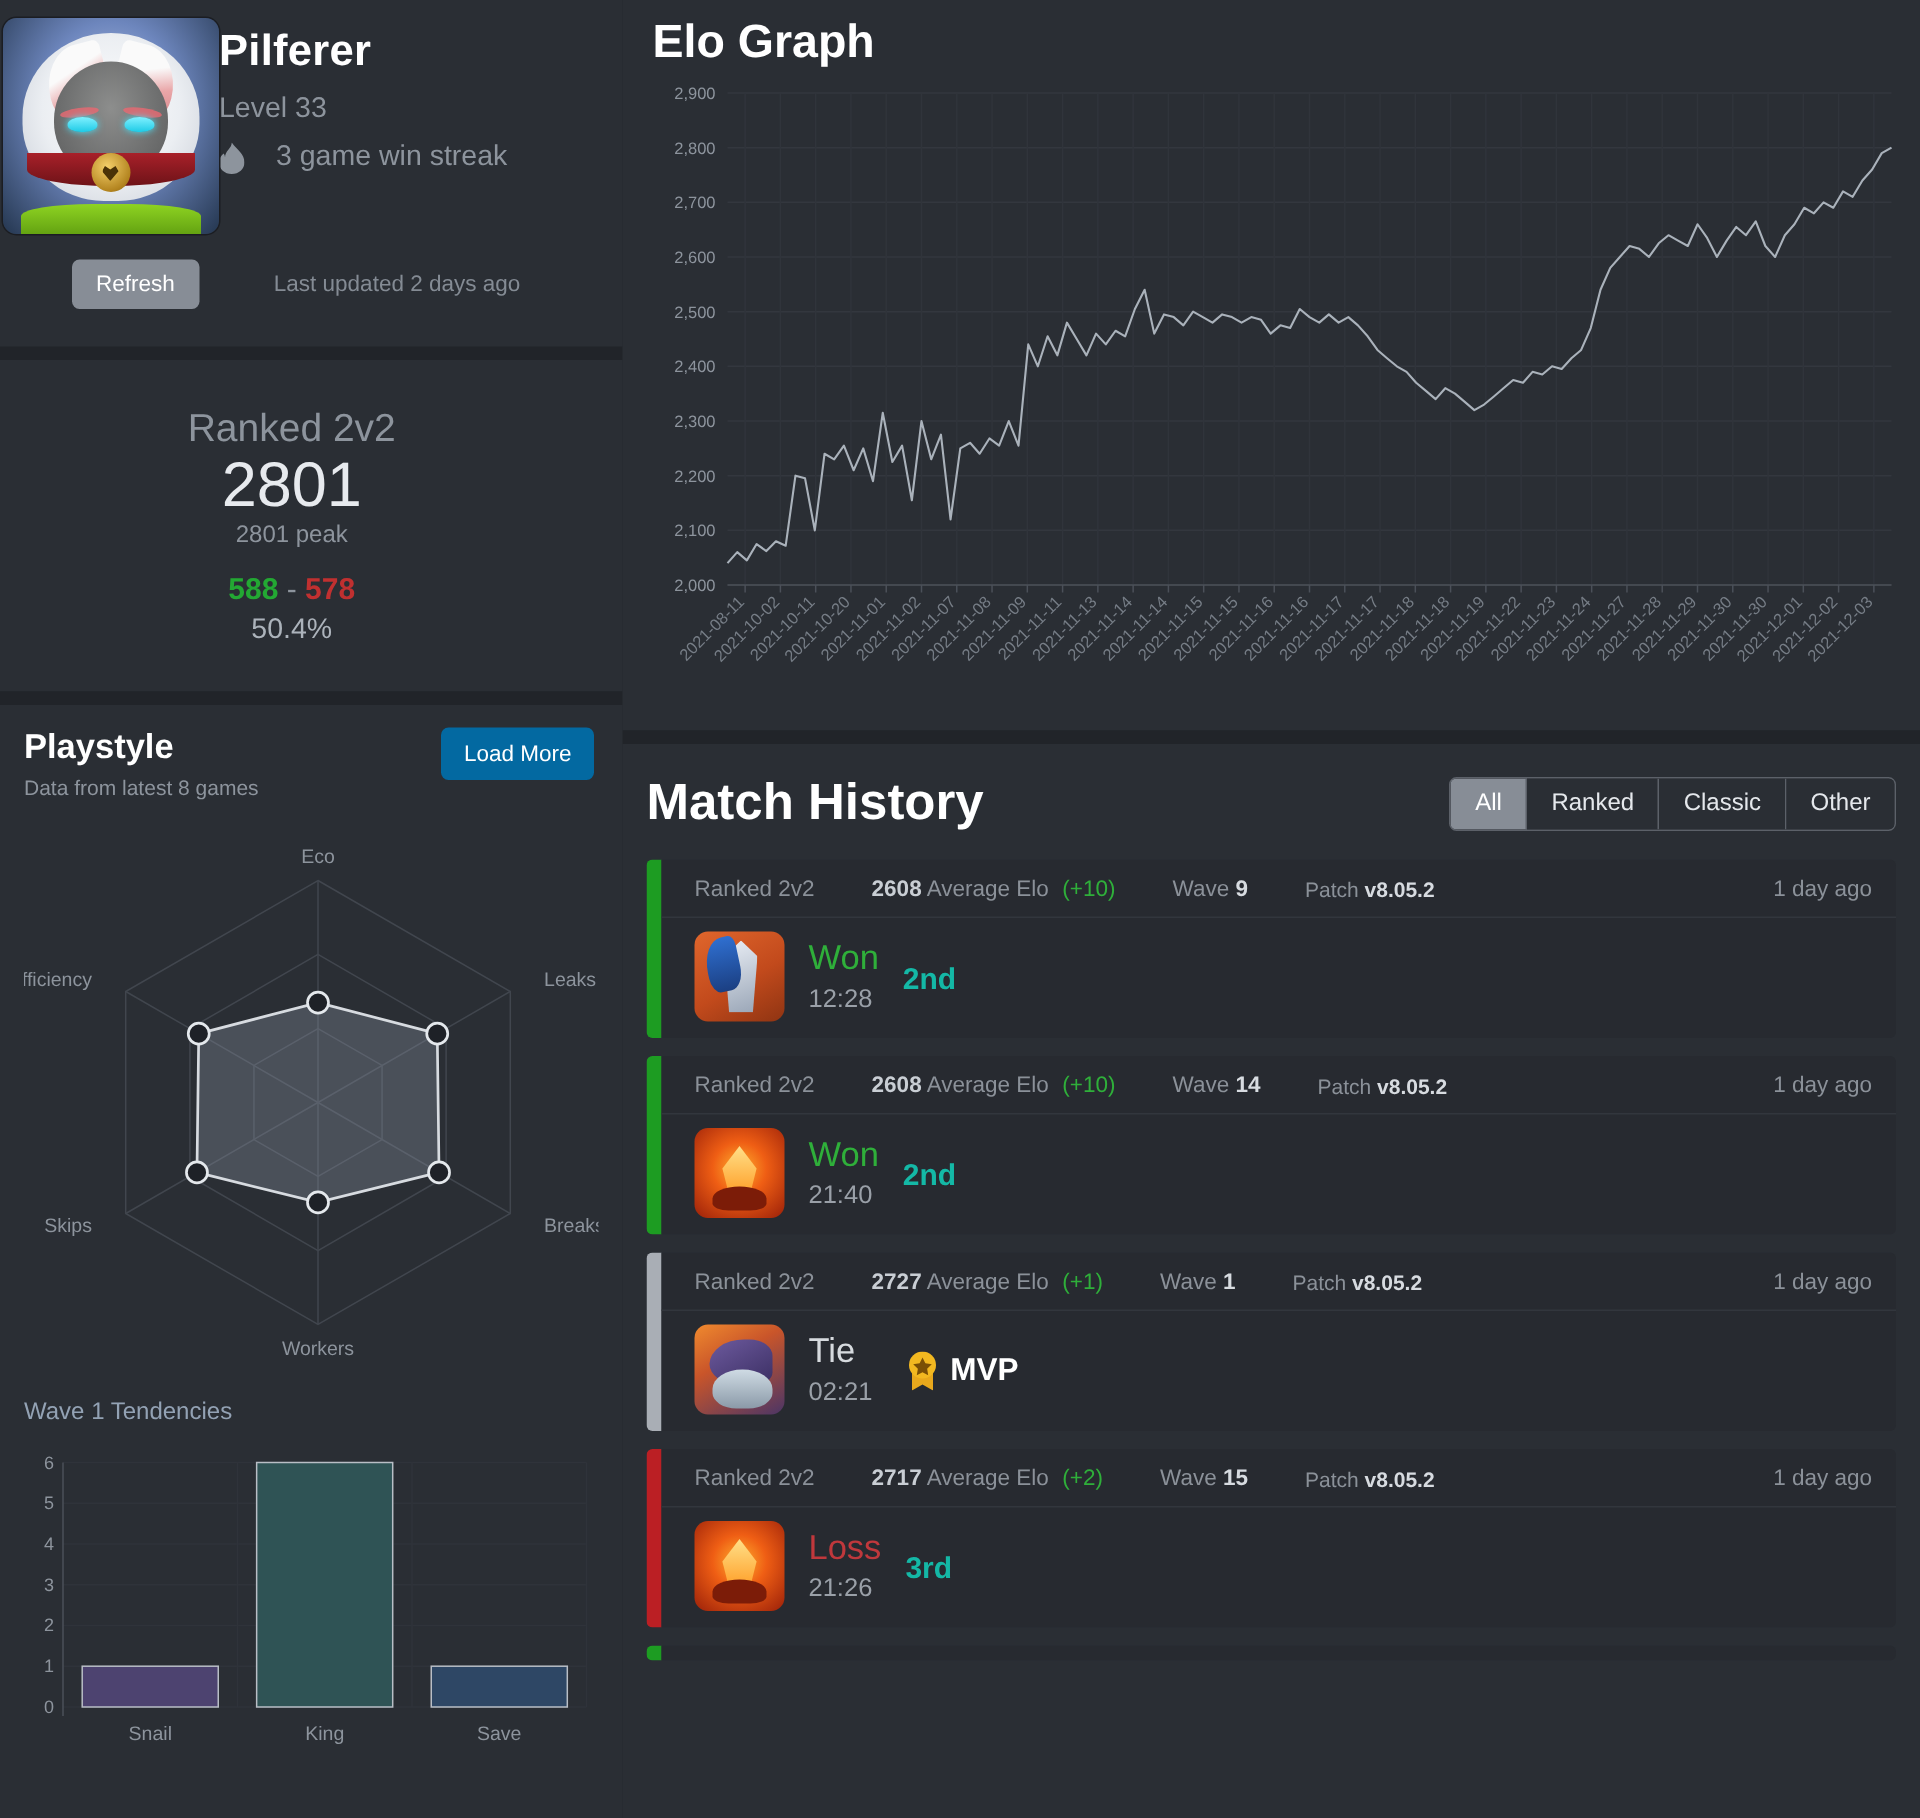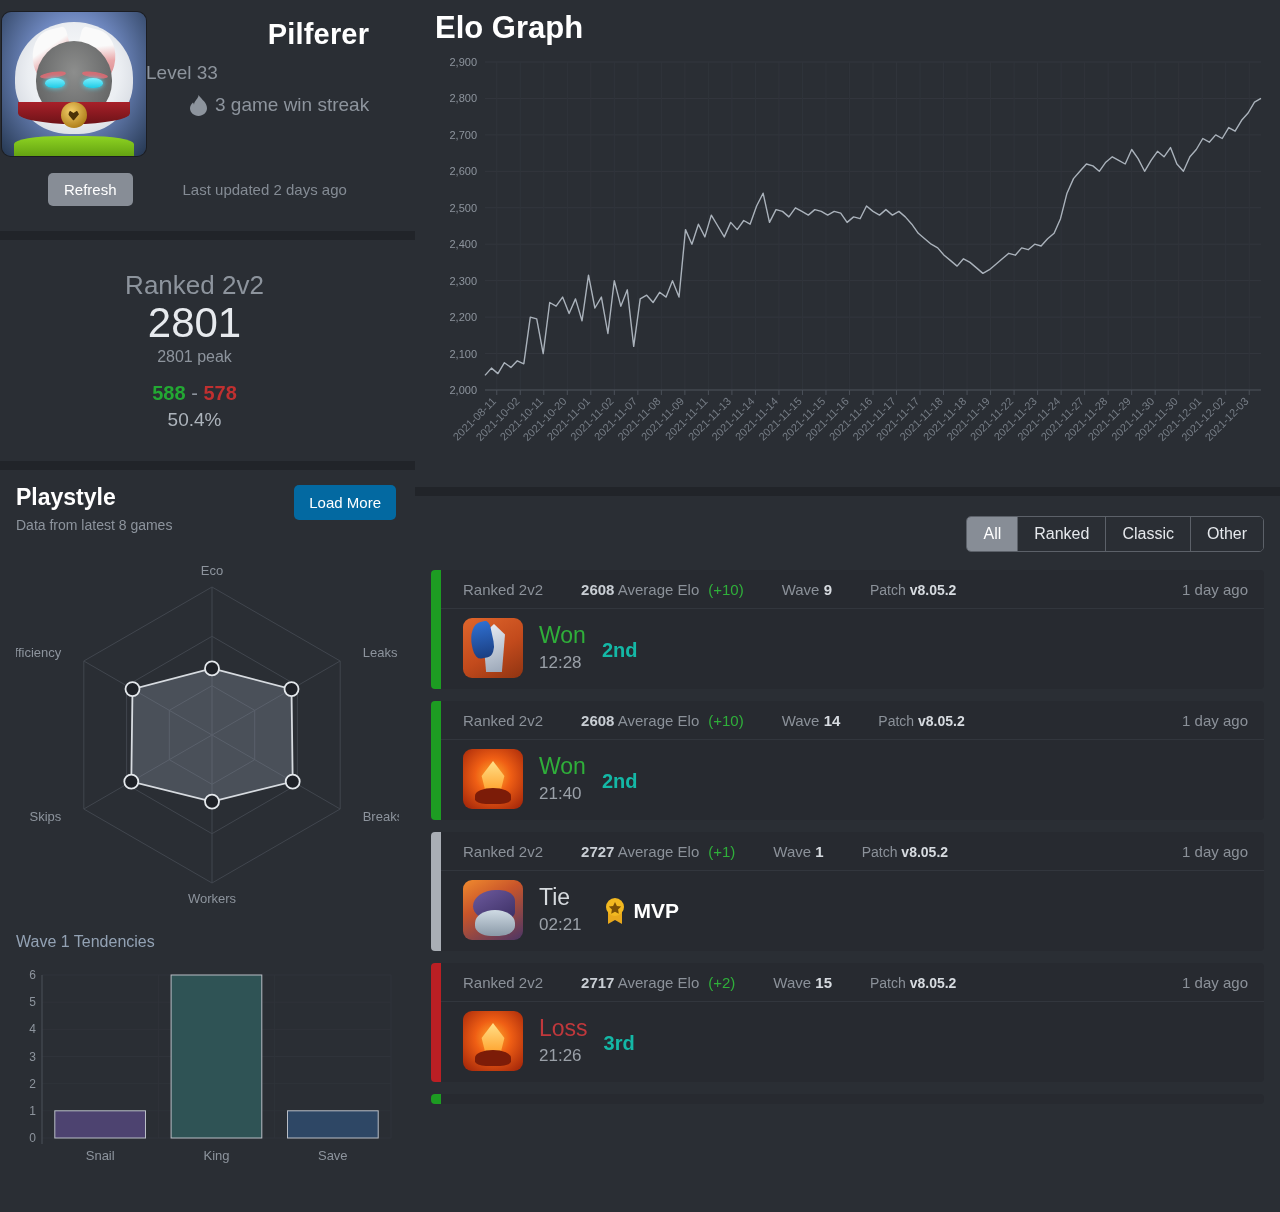--- a/index.html
+++ b/index.html
@@ -59,23 +59,23 @@
     width: 26px; height: 26px; border-radius: 50%;
     background: radial-gradient(circle at 40% 35%, #f4cf6a, #b3841f 70%, #7c5a10 100%); }
   .cat-bell::after { content:""; position:absolute; left:50%; top:50%;
     transform: translate(-50%,-45%); width:11px; height:10px; background:#4a3207;
     clip-path: polygon(50% 100%, 0 35%, 18% 0, 50% 22%, 82% 0, 100% 35%); }
   .cat-body { position: absolute; left: 50%; bottom: 0; transform: translateX(-50%);
     width: 120px; height: 20px; background: linear-gradient(180deg,#8ed322,#64a312);
     border-radius: 40% 40% 0 0; }
 
   .profile-info { padding-top: 8px; }
-  .pname { font-size: 29px; font-weight: bold; color: #fff; letter-spacing: .2px; line-height: 1; text-align: right; }
+  .pname { font-size: 29px; font-weight: bold; color: #fff; letter-spacing: .2px; line-height: 1; }
   .plevel { font-size: 19px; color: #8d949d; margin-top: 13px; }
-  .pstreak { display: flex; align-items: center; gap: 8px; font-size: 19px; color: #8d949d; margin-top: 10px; padding-left: 44px; }
+  .pstreak { display: flex; align-items: center; gap: 21px; font-size: 19px; color: #8d949d; margin-top: 10px; }
   .flame { width: 17px; height: 21px; display:inline-block; }
 
   .profile-bottom { display: flex; align-items: center; margin-top: 17px; }
   .refresh-btn {
     margin-left: 48px; background: #878d96; color: #fff; border: none;
     border-radius: 5px; padding: 8px 16px; font-size: 15px; cursor: pointer;
     font-family: "Liberation Sans", sans-serif;
   }
   .last-updated { margin-left: 50px; font-size: 15px; color: #848b94; }
 
@@ -440,20 +440,21 @@
           <text x="820.2424242424242" y="352" fill="#767d86" font-size="11" text-anchor="end" transform="rotate(-45 820.2424242424242 352)" font-family="&quot;Liberation Sans&quot;, sans-serif">2021-12-03</text>
           <line x1="56" y1="340" x2="832" y2="340" stroke="#4b5059" stroke-width="1"></line>
           <path d="M56.0 325.4 L62.5 318.1 L68.9 323.6 L75.4 312.7 L81.9 317.4 L88.3 310.8 L94.8 313.8 L101.3 267.1 L107.7 268.9 L114.2 303.6 L120.7 252.5 L127.1 256.2 L133.6 247.1 L140.1 263.5 L146.5 248.9 L153.0 270.8 L159.5 225.2 L165.9 258.0 L172.4 247.1 L178.9 283.5 L185.3 230.7 L191.8 256.2 L198.3 239.8 L204.7 296.3 L211.2 248.9 L217.7 245.2 L224.1 252.5 L230.6 242.3 L237.1 247.1 L243.5 230.7 L250.0 247.1 L256.5 179.6 L262.9 194.2 L269.4 174.2 L275.9 186.9 L282.3 165.1 L288.8 176.0 L295.3 186.9 L301.7 172.4 L308.2 179.6 L314.7 170.5 L321.1 174.2 L327.6 156.0 L334.1 143.2 L340.5 172.4 L347.0 159.6 L353.5 161.4 L359.9 166.9 L366.4 157.8 L372.9 161.4 L379.3 165.1 L385.8 159.6 L392.3 161.4 L398.7 165.1 L405.2 161.4 L411.7 163.2 L418.1 172.4 L424.6 166.9 L431.1 168.7 L437.5 156.0 L444.0 161.4 L450.5 165.1 L456.9 159.6 L463.4 165.1 L469.9 161.4 L476.3 166.9 L482.8 174.2 L489.3 183.3 L495.7 188.8 L502.2 194.2 L508.7 197.9 L515.1 205.2 L521.6 210.6 L528.1 216.1 L534.5 208.8 L541.0 212.4 L547.5 217.9 L553.9 223.4 L560.4 219.7 L566.9 214.3 L573.3 208.8 L579.8 203.3 L586.3 205.2 L592.7 197.9 L599.2 199.7 L605.7 194.2 L612.1 196.0 L618.6 188.8 L625.1 183.3 L631.5 168.7 L638.0 143.2 L644.5 128.6 L650.9 121.3 L657.4 114.0 L663.9 115.9 L670.3 121.3 L676.8 112.2 L683.3 106.8 L689.7 110.4 L696.2 114.0 L702.7 99.5 L709.1 108.6 L715.6 121.3 L722.1 110.4 L728.5 101.3 L735.0 106.8 L741.5 97.6 L747.9 114.0 L754.4 121.3 L760.9 106.8 L767.3 99.5 L773.8 88.5 L780.3 92.2 L786.7 84.9 L793.2 88.5 L799.7 77.6 L806.1 81.2 L812.6 70.3 L819.1 63.0 L825.5 52.1 L832.0 48.4 " fill="none" stroke="#aab2bb" stroke-width="1.4" stroke-linejoin="round"></path>
         </svg>
     </div>
 
     <div class="gap"></div>
 
     <div class="match-panel">
       <div class="mh-header">
+        <div class="mh-title">Match History</div>
         <div class="mh-tabs" id="mh-tabs">
             <div class="mh-tab active">All</div>
             <div class="mh-tab">Ranked</div>
             <div class="mh-tab">Classic</div>
             <div class="mh-tab">Other</div>
           </div>
       </div>
       <div class="match-list" id="match-list">
           <div class="match">
             <div class="accent win"></div>

